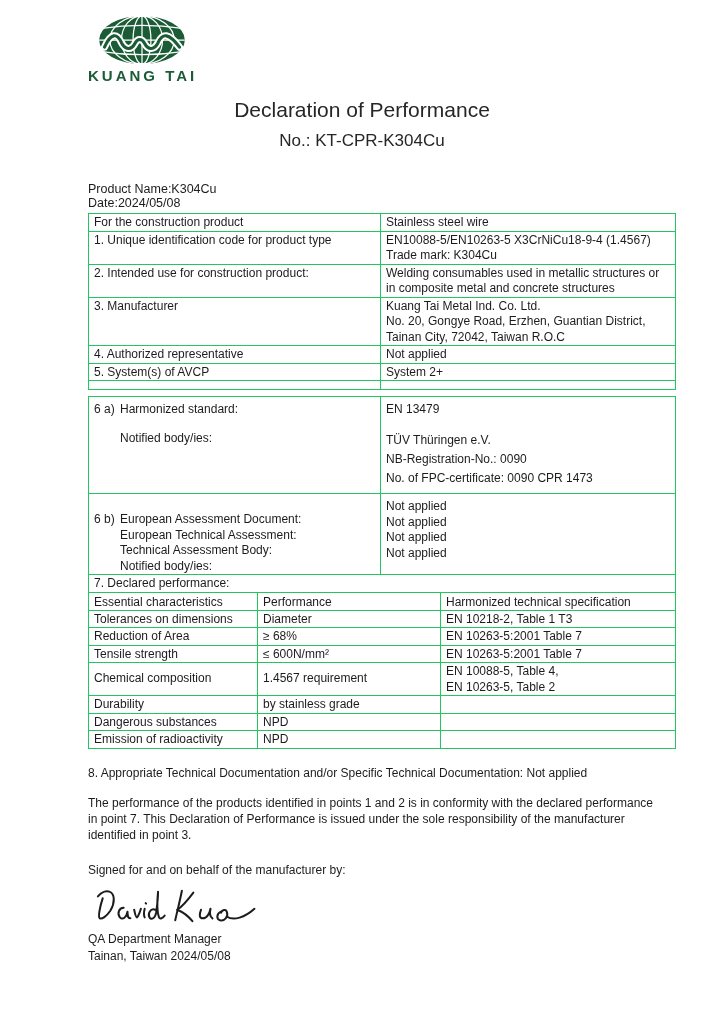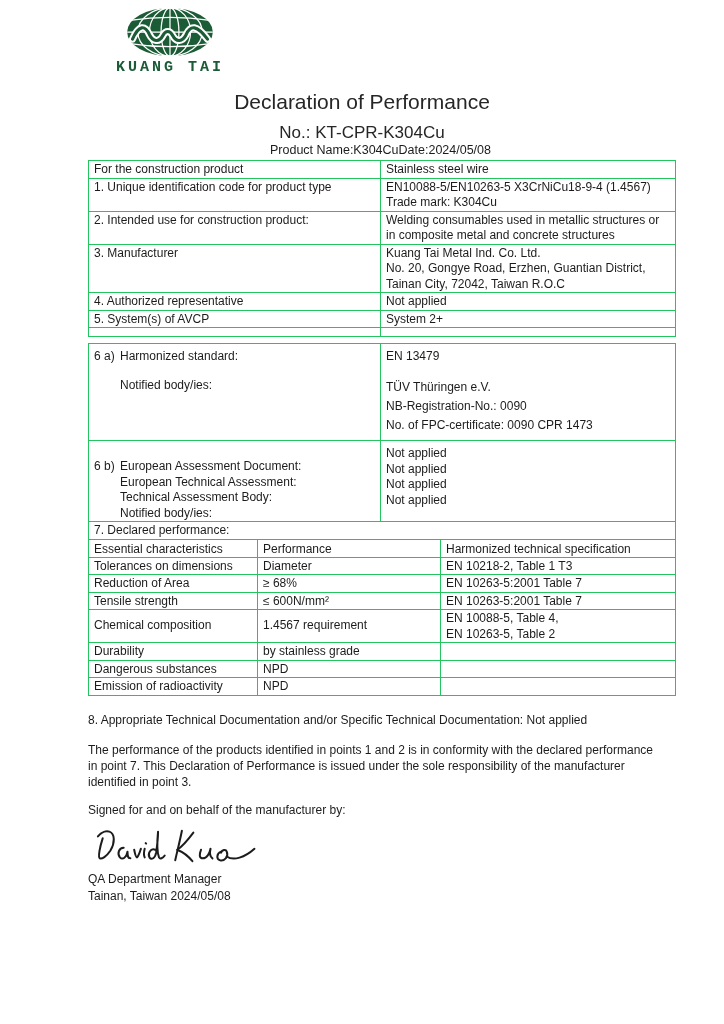--- a/index.html
+++ b/index.html
@@ -2,51 +2,51 @@
 <html><head>
 <meta charset="utf-8">
 <style>
   html,body{margin:0;padding:0;background:#ffffff;}
   body{width:724px;height:1024px;overflow:hidden;
        font-family:"Liberation Sans",sans-serif;color:#1c1c1c;}
   .page{position:relative;width:724px;height:1024px;background:#fff;}
   .content{margin-left:88px;width:585px;}
 
   
-  .logo-wrap{padding-top:7px;margin-left:116px;width:110px;font-family:Liberation Mono, monospace;}
+  .logo-wrap{padding-top:15px;margin-left:88px;width:110px;}
   .logo-globe{display:block;margin-left:8px;}
   .logo-text{font-size:15px;font-weight:bold;color:#1b5c36;letter-spacing:3px;
              margin-top:2px;white-space:nowrap;}
 
   .doc-title{margin-top:14px;text-align:center;font-size:21px;color:#262626;}
   .doc-no{margin-top:9px;text-align:center;font-size:17px;color:#262626;}
 
-  .meta-row{display:flex;justify-content:center;
-            font-size:12.5px;}
+  .meta-row{display:flex;justify-content:space-between;margin-top:31px;
+            font-size:12.5px;flex-direction:column;}
 
   table{border-collapse:collapse;table-layout:fixed;width:587px;}
   td{border:1px solid #22c55e;font-size:12px;line-height:15.5px;
      padding:0 5px;vertical-align:top;overflow:hidden;}
   .t1{margin-top:3px;}
   .t2{margin-top:6px;}
   .pad-cell{padding-top:1px;}
 
   .sec-line{display:flex;}
   .sec-num{width:26px;flex:0 0 26px;}
   .indent{margin-left:26px;}
   .gap-top{margin-top:13px;}
   .nb-lines div{line-height:19px;}
 
   .perf-head td{line-height:16px;}
   .empty-row td{height:8px;}
 
   .closing{font-size:12px;line-height:15.7px;}
   .point8{margin-top:17px;}
   .conformity{margin-top:15px;width:576px;}
-  .signed-intro{margin-top:13px;}
+  .signed-intro{margin-top:20px;}
   .signature{margin-top:5px;margin-left:2px;display:block;}
   .signer-title{margin-top:6px;}
   .signer-place{margin-top:1px;}
 </style>
 </head>
 <body>
 
 <div class="page">
 
   <div class="logo-wrap">

